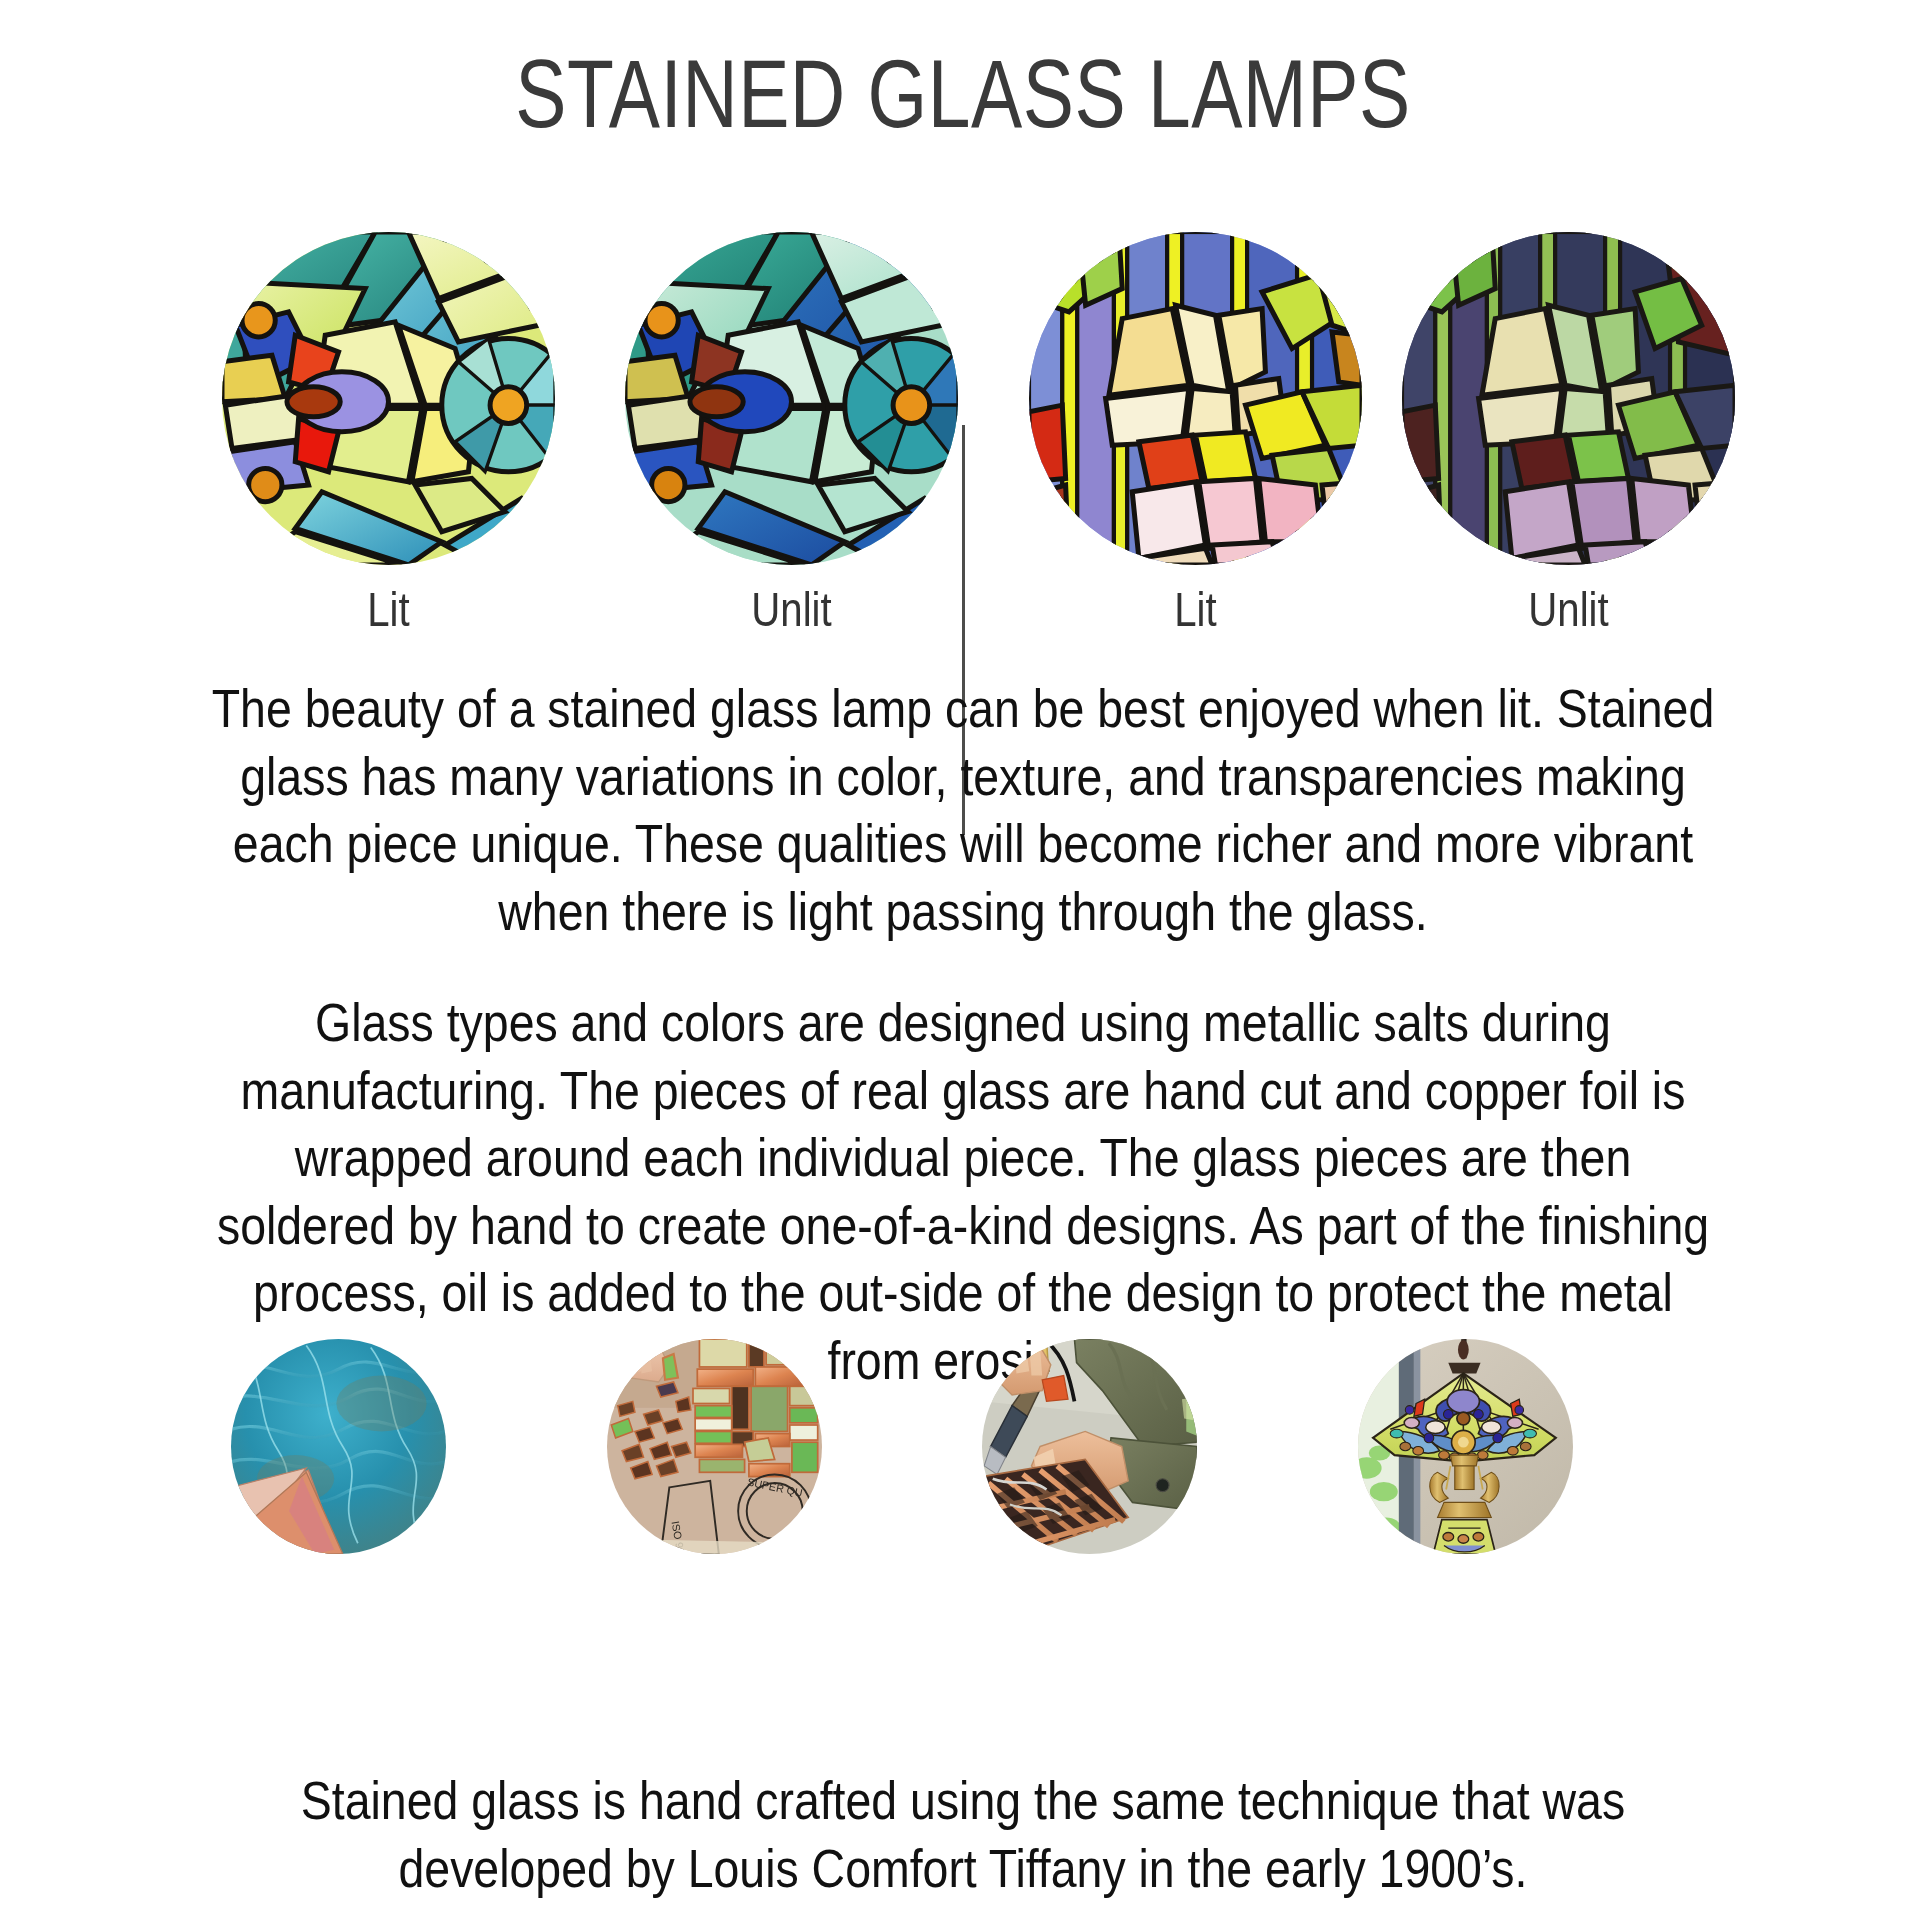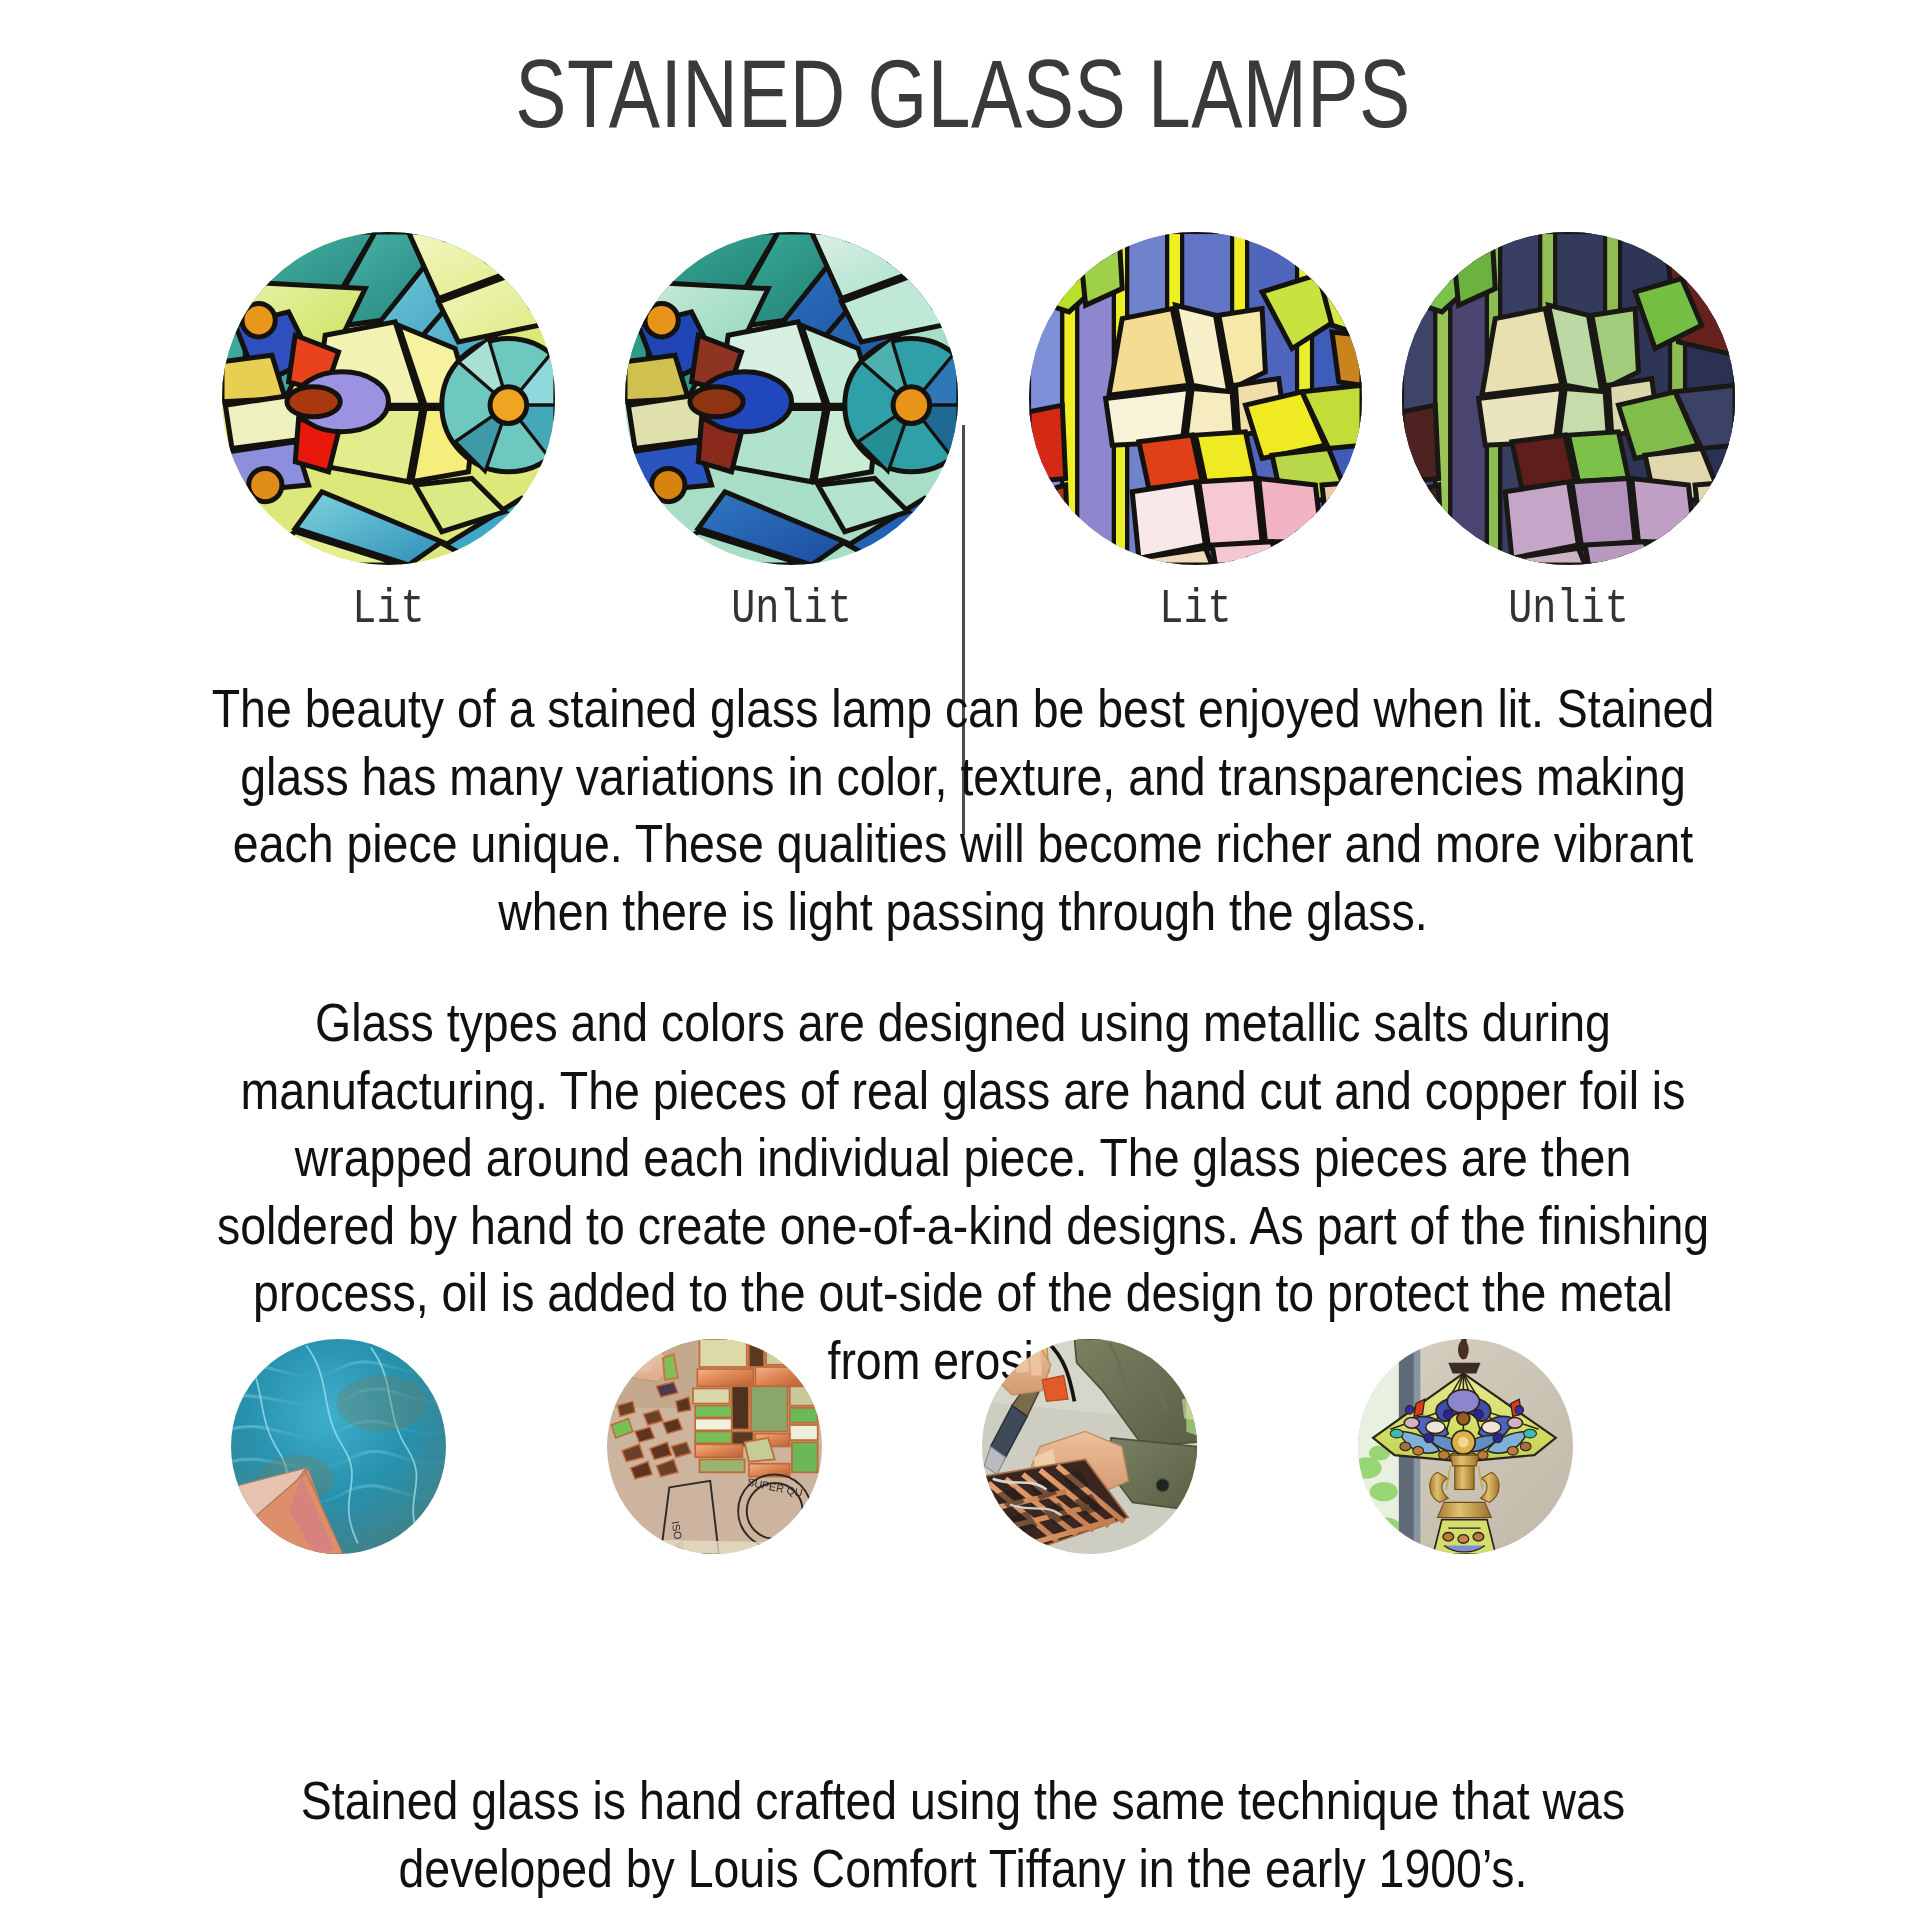--- a/index.html
+++ b/index.html
@@ -39,21 +39,21 @@
   .c2{left:625px;}
   .c3{left:1029px;}
   .c4{left:1402px;}
 
   .divider{
     position:absolute;left:962px;top:193px;
     width:3.2px;height:410px;
     background:#4d4d4b;
   }
 
-  .labels{position:absolute;left:0;top:581px;width:1926px;height:71px;font-family:Liberation Mono, monospace;}
+  .labels{position:absolute;left:0;top:581px;width:1926px;height:71px;}
   .lbl{
     position:absolute;top:0;
     font-size:49px;
     color:#333333;
     text-align:center;
     transform:scaleX(0.82);
     white-space:nowrap;
   }
   .lbl1{left:222px;width:333px;}
   .lbl2{left:625px;width:333px;}

